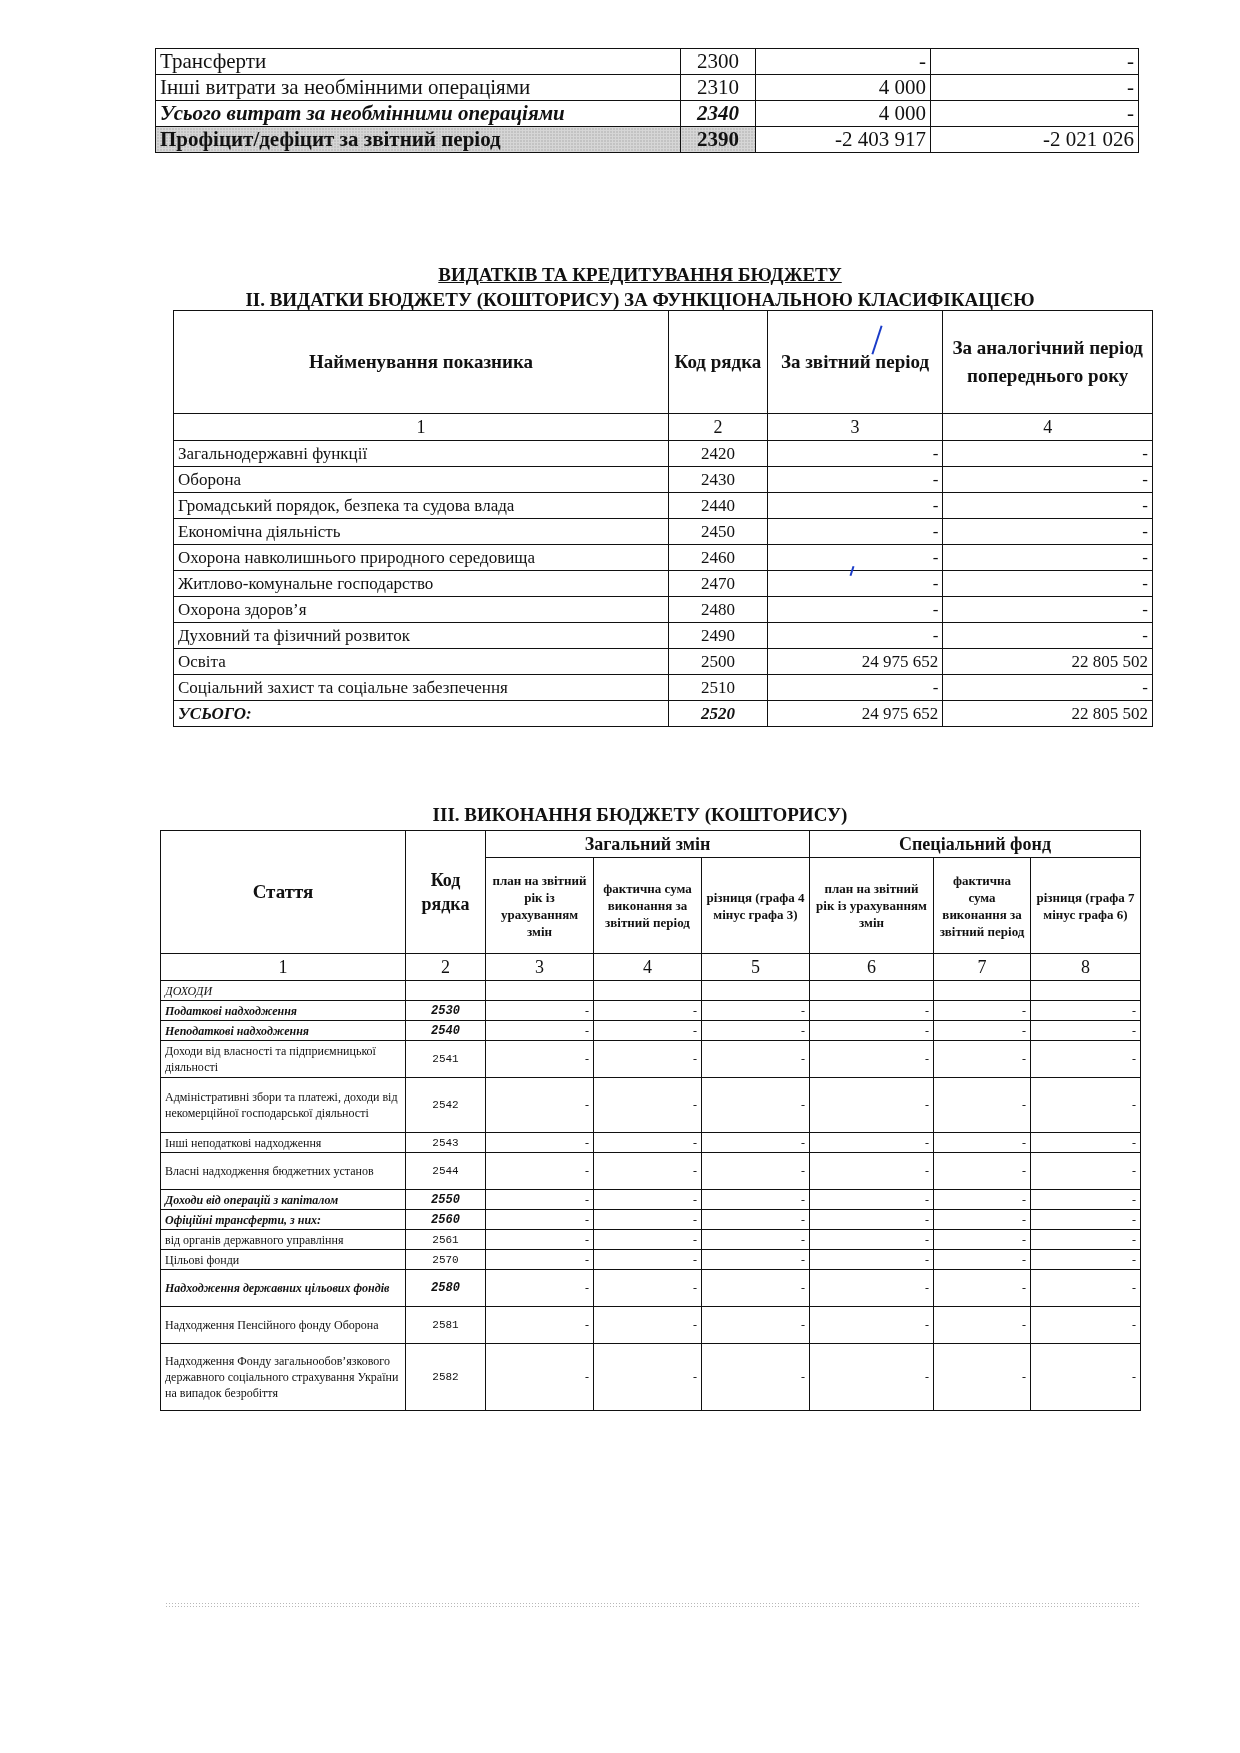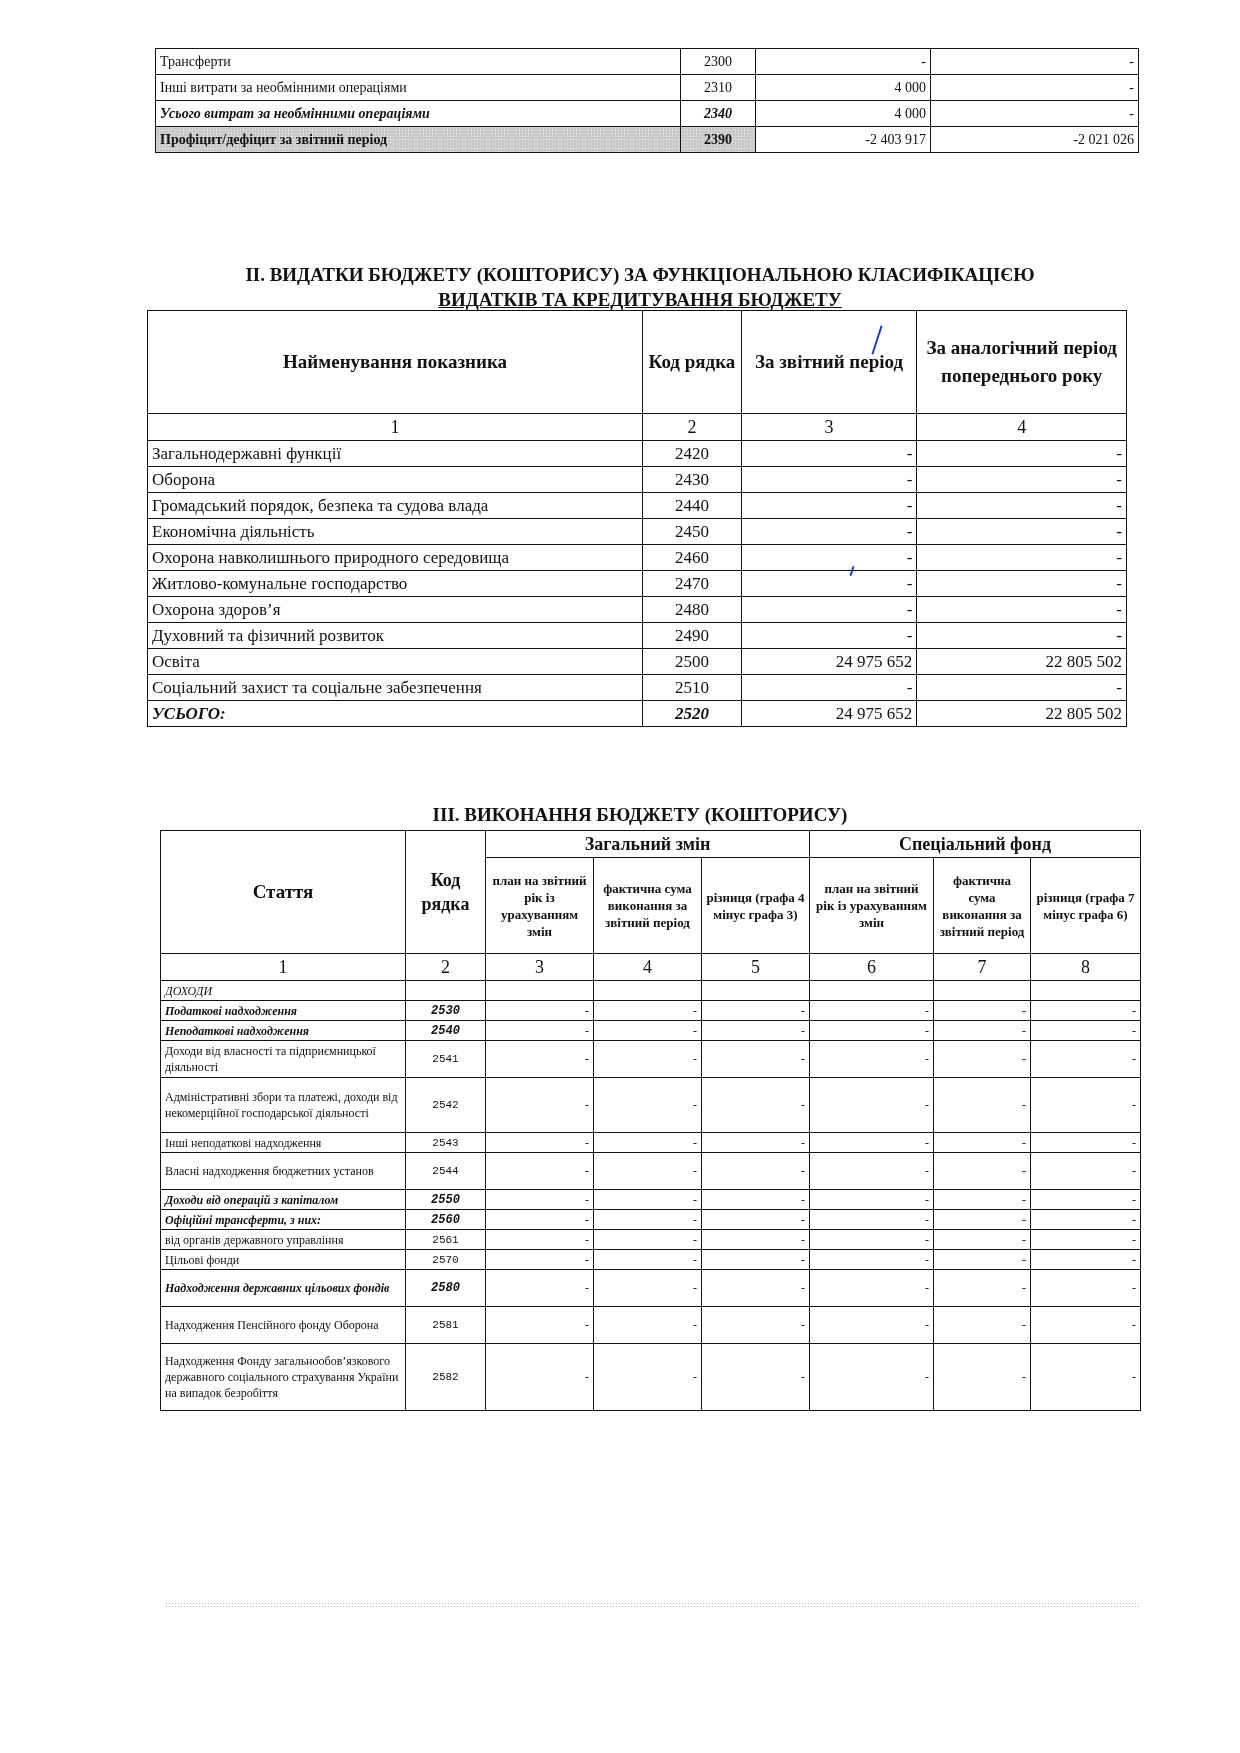--- a/index.html
+++ b/index.html
@@ -13,31 +13,31 @@
   .ctr { text-align: center; }
   .bi { font-weight: bold; font-style: italic; }
   .b { font-weight: bold; }
   .shade {
     background-color: #d6d6d6;
     background-image: radial-gradient(#8a8a8a 0.8px, transparent 0.9px);
     background-size: 3px 3px;
   }
 
   
-  #t1 { left: 155px; top: 48px; width: 983px; font-size: 14px; }
+  #t1 { left: 155px; top: 48px; width: 983px; font-size: 21px; }
   #t1 td { height: 25px; }
 
   
   .sec-title {
     position: absolute; left: 140px; width: 1000px; text-align: center;
     font-weight: bold; font-size: 19px; line-height: 25px;
   }
   #s2title { top: 262px; }
   #s3title { top: 802px; }
-  #t2 { left: 147px; top: 310px; width: 980px; font-size: 17px; }
+  #t2 { left: 173px; top: 310px; width: 980px; font-size: 17px; }
   #t2 .hdr td { height: 102px; font-weight: bold; font-size: 19px; text-align: center; white-space: normal; line-height: 28px; }
   #t2 .idx td { height: 26px; font-size: 18px; text-align: center; }
   #t2 .row td { height: 25px; }
 
   
   #t3 { left: 160px; top: 830px; width: 980px; font-size: 12px; }
   #t3 .g1 td { height: 26px; font-weight: bold; font-size: 18px; text-align: center; }
   #t3 .g2 td { height: 95px; font-weight: bold; font-size: 13px; text-align: center; white-space: normal; line-height: 17px; }
   #t3 .idx td { height: 26px; font-size: 18px; text-align: center; }
   #t3 .row td { height: 19px; white-space: normal; line-height: 16px; font-size: 12px; }
@@ -90,22 +90,22 @@
       <tr>
         <td class="b shade">Профіцит/дефіцит за звітний період</td>
         <td class="ctr b shade">2390</td>
         <td class="num">-2 403 917</td>
         <td class="num">-2 021 026</td>
       </tr>
     </tbody>
 </table>
 
 <div class="sec-title" id="s2title">
+  <div style="text-decoration: underline;">ВИДАТКІВ ТА КРЕДИТУВАННЯ БЮДЖЕТУ</div>
   <div>ІІ. ВИДАТКИ БЮДЖЕТУ (КОШТОРИСУ) ЗА ФУНКЦІОНАЛЬНОЮ КЛАСИФІКАЦІЄЮ</div>
-  <div style="text-decoration: underline;">ВИДАТКІВ ТА КРЕДИТУВАННЯ БЮДЖЕТУ</div>
 </div>
 
 <table id="t2">
   <colgroup>
       <col style="width:437px">
       <col style="width:87px">
       <col style="width:155px">
       <col style="width:185px">
     </colgroup>
   <tbody id="t2-body">

